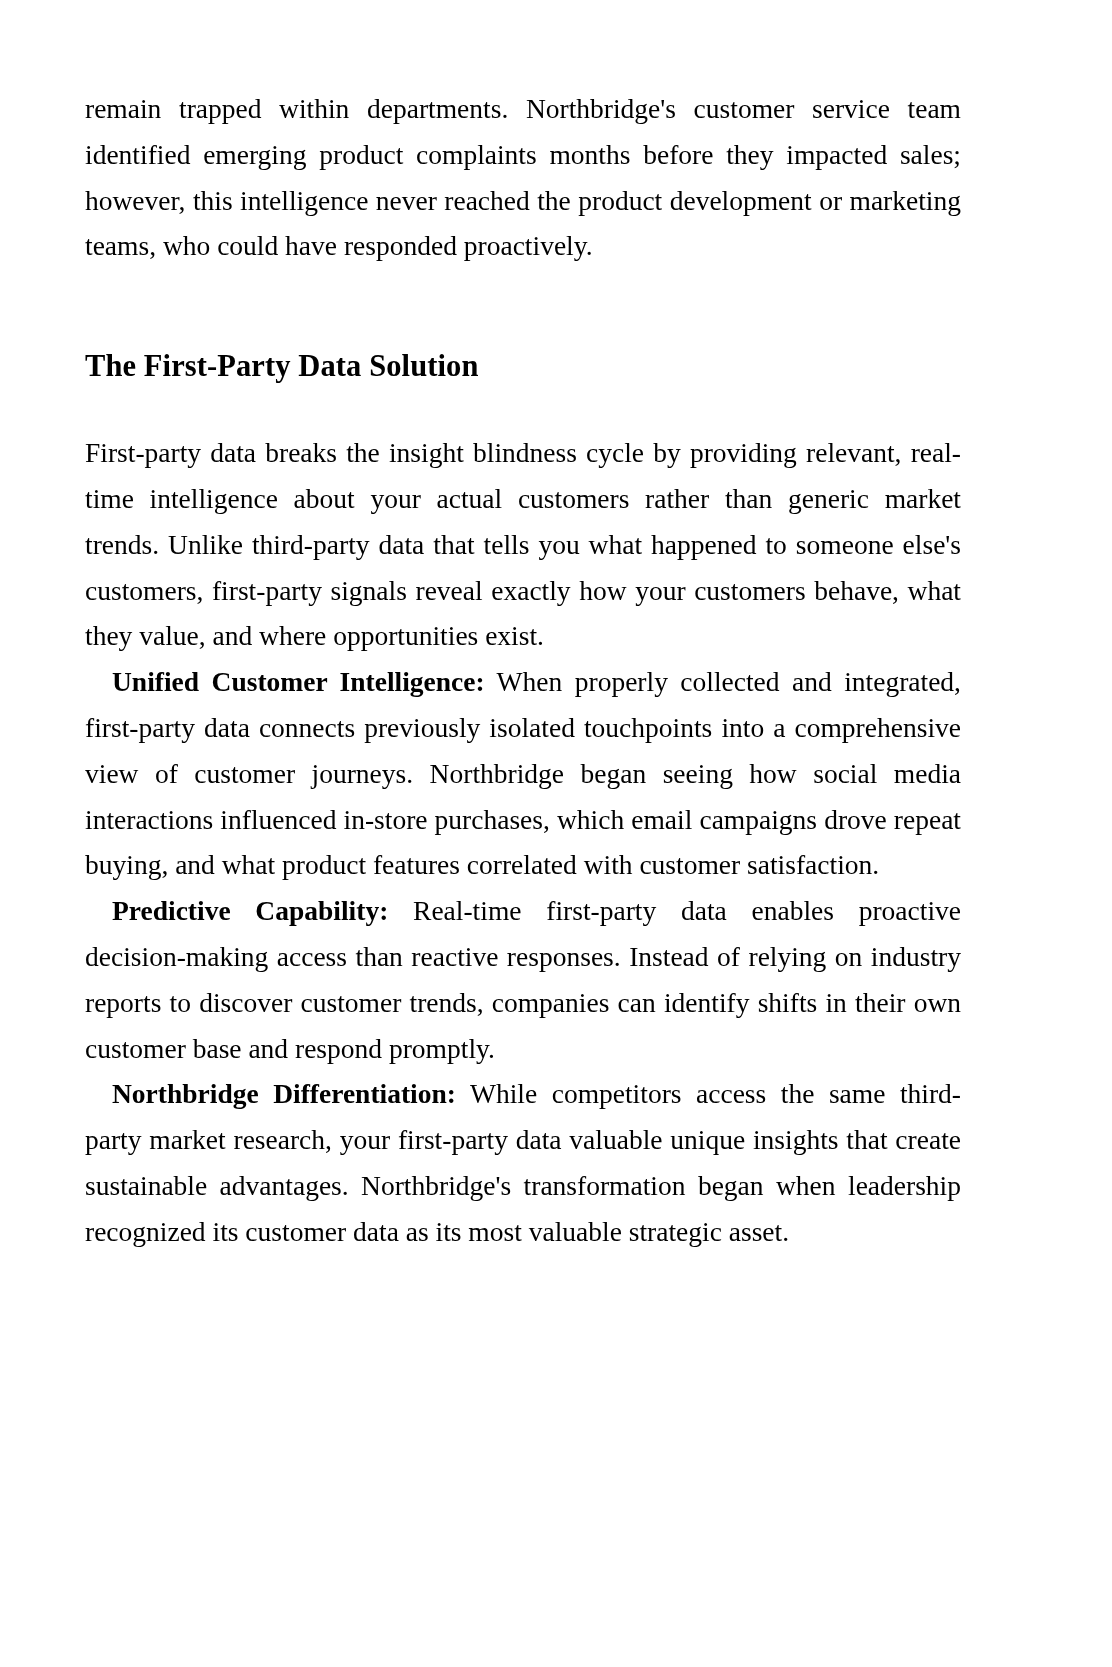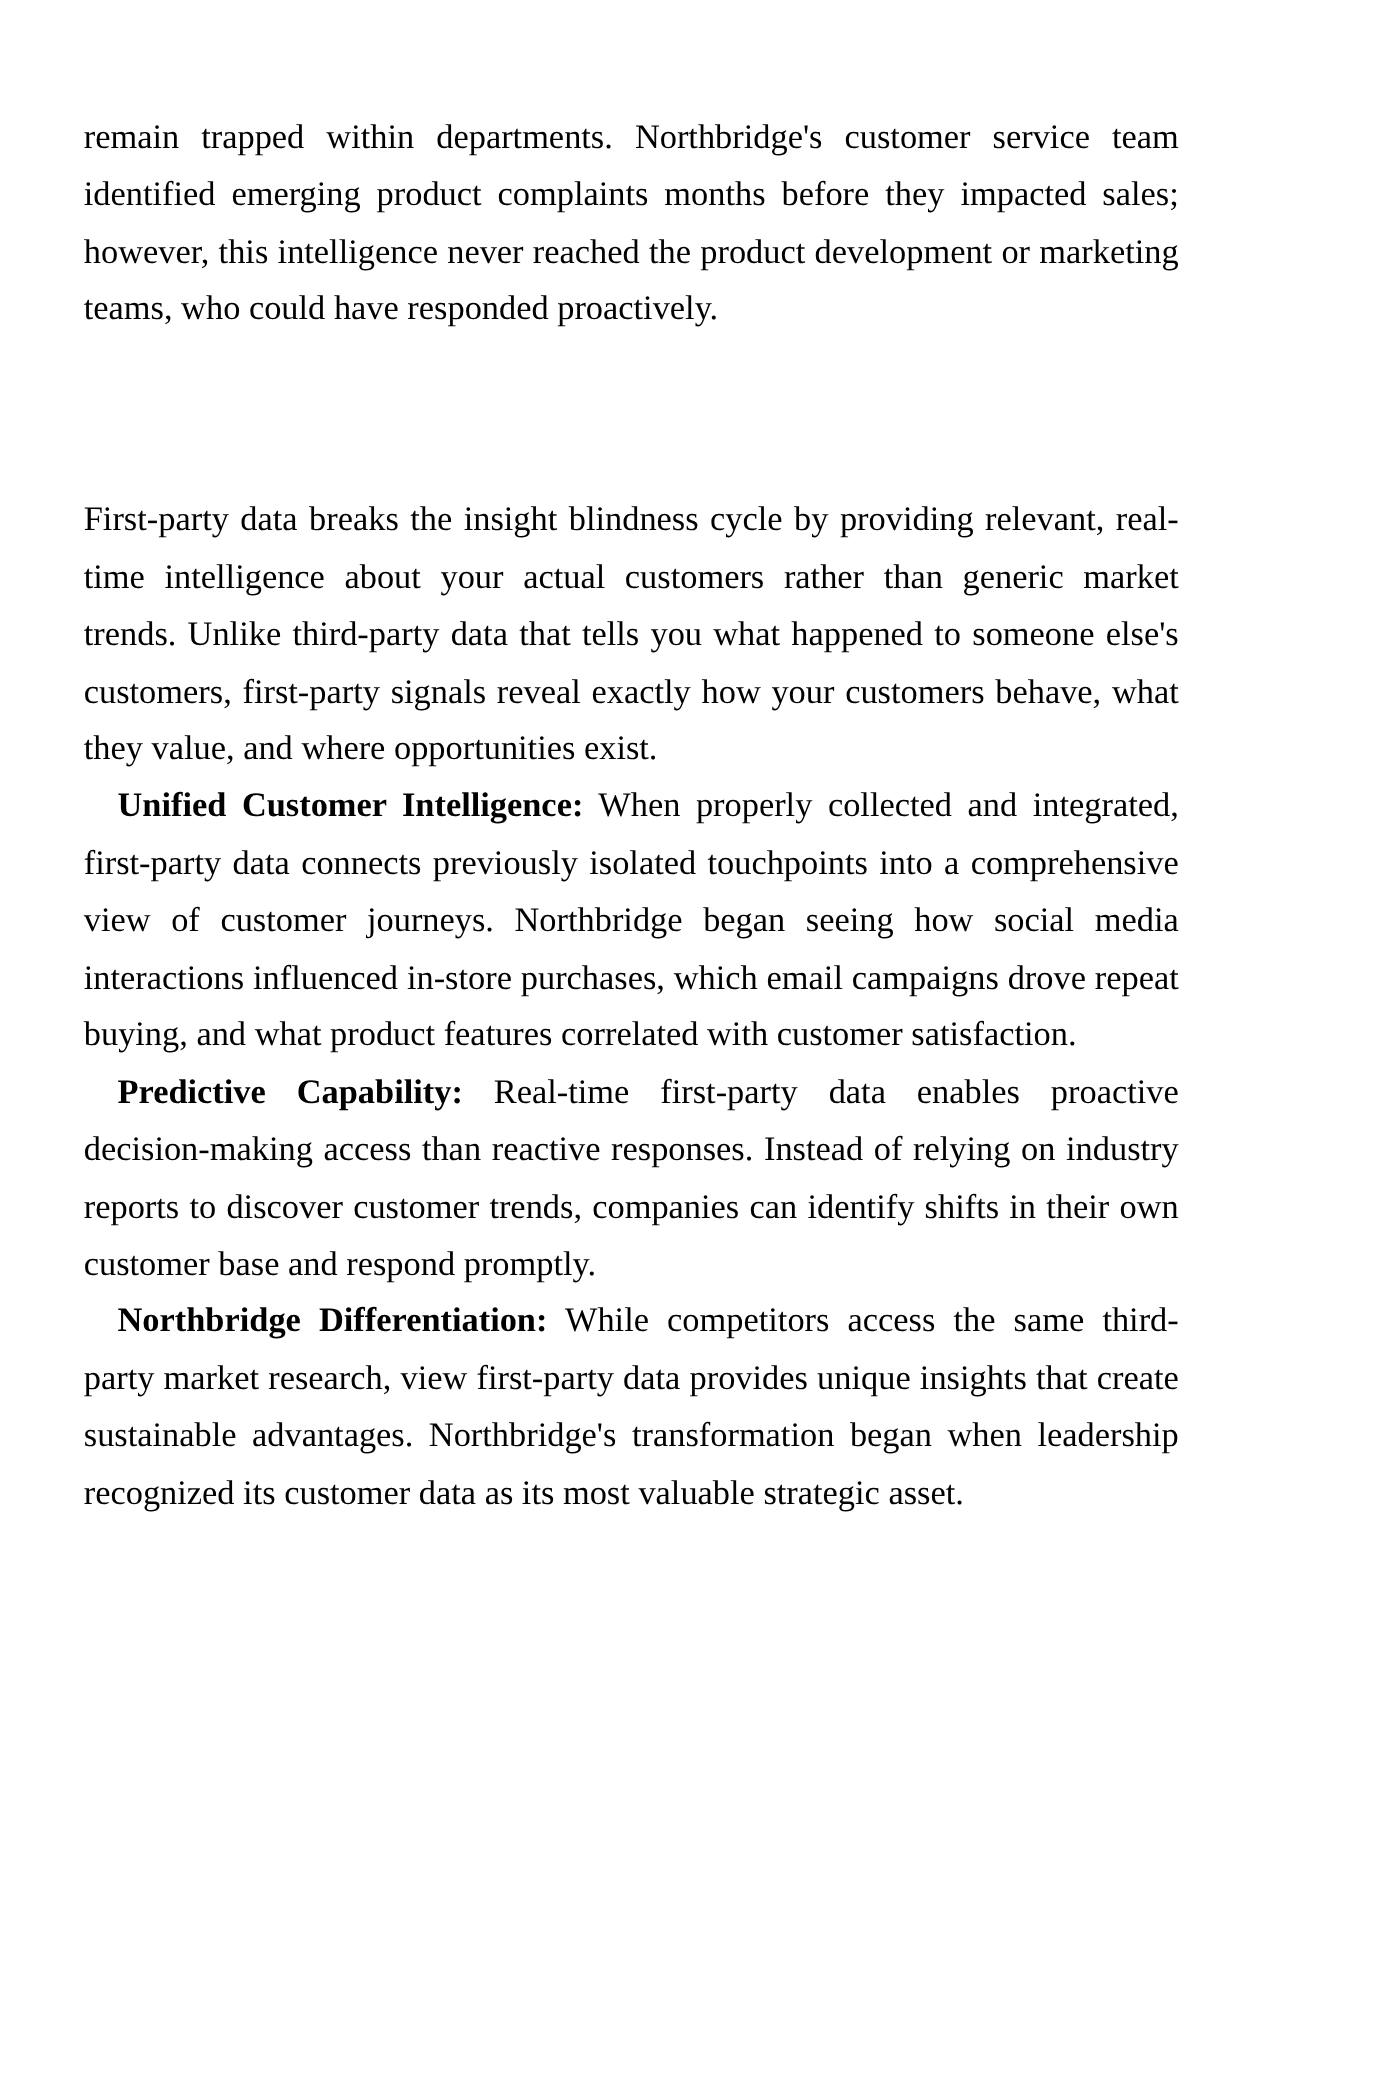--- a/index.html
+++ b/index.html
@@ -17,21 +17,21 @@
   .page {
     position: relative;
     width: 1112px;
     height: 1667px;
     background: #ffffff;
     box-sizing: border-box;
     padding: 0;
   }
   .content {
     position: absolute;
-    left: 67px;
+    left: 85px;
     top: 86px;
     width: 876px;
   }
   p.body-par {
     margin: 0;
     font-size: 27.5px;
     line-height: 45.8px;
     text-align: justify;
     text-justify: inter-word;
     -webkit-hyphens: none;
@@ -61,25 +61,26 @@
 </head>
 <body>
 
 <div class="page">
   <div class="content">
 
     <p class="body-par first-in-block">remain trapped within departments. Northbridge's customer service team identified emerging product complaints months before they impacted sales; however, this intelligence never reached the product development or marketing teams, who could have responded proactively.</p>
 
     <div class="gap-before-heading"></div>
 
+    <h2 class="section-heading">The First-Party Data Solution</h2>
 
     <div class="gap-after-heading"></div>
 
     <p class="body-par first-in-block">First-party data breaks the insight blindness cycle by providing relevant, real-time intelligence about your actual customers rather than generic market trends. Unlike third-party data that tells you what happened to someone else's customers, first-party signals reveal exactly how your customers behave, what they value, and where opportunities exist.</p>
 
     <p class="body-par indented"><span class="lead-in">Unified Customer Intelligence:</span><span> When properly collected and integrated, first-party data connects previously isolated touchpoints into a comprehensive view of customer journeys. Northbridge began seeing how social media interactions influenced in-store purchases, which email campaigns drove repeat buying, and what product features correlated with customer satisfaction.</span></p>
 
     <p class="body-par indented"><span class="lead-in">Predictive Capability:</span><span> Real-time first-party data enables proactive decision-making access than reactive responses. Instead of relying on industry reports to discover customer trends, companies can identify shifts in their own customer base and respond promptly.</span></p>
 
-    <p class="body-par indented"><span class="lead-in">Northbridge Differentiation:</span><span> While competitors access the same third-party market research, view first-party data provides unique insights that create sustainable advantages. Northbridge's transformation began when leadership recognized its customer data as its most valuable strategic asset.</span></p>
+    <p class="body-par indented"><span class="lead-in">Northbridge Differentiation:</span><span> While competitors access the same third-party market research, your first-party data valuable unique insights that create sustainable advantages. Northbridge's transformation began when leadership recognized its customer data as its most valuable strategic asset.</span></p>
 
   </div>
 </div>
 
 </body></html>

